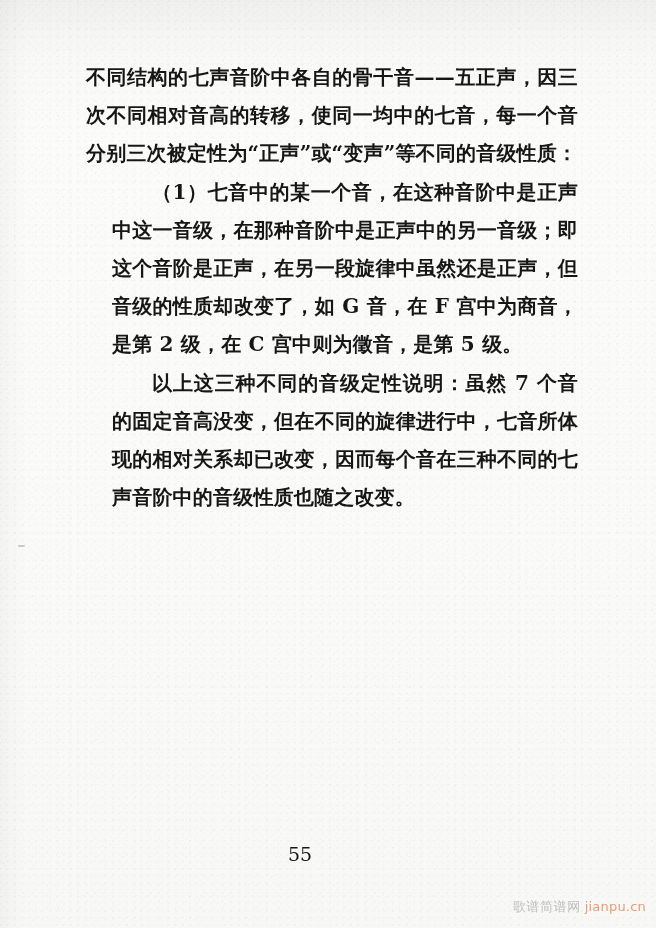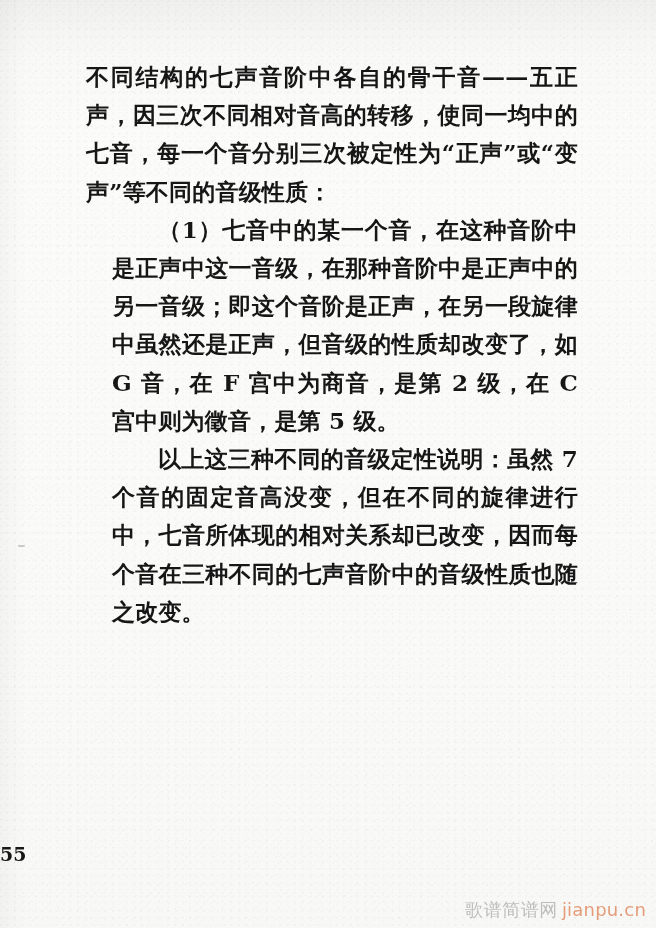--- a/index.html
+++ b/index.html
@@ -48,21 +48,21 @@
 
   
   #body-text {
     position: absolute;
     left: 86px;
     top: 58px;
     width: 492px;
   }
   .para {
     margin: 0;
-    font-size: 23px;
+    font-size: 20px;
     line-height: 38.2px;
     letter-spacing: 0.2px;
     color: #131313;
     text-align: justify;
     text-justify: inter-character;
     font-weight: 700;
     font-family: "DejaVu Serif", "Liberation Serif", serif;
     text-rendering: optimizeLegibility;
   }
   .para.indent {
@@ -72,34 +72,34 @@
   
   #body-text, #page-number, #watermark {
     filter: contrast(0.97) brightness(1.01);
   }
 
   #page-number {
     position: absolute;
     left: 0;
     top: 843px;
     width: 600px;
-    text-align: left;
+    text-align: center;
     font-size: 19px;
-    font-weight: 700;
+    font-weight: 400;
     color: #141414;
     font-family: "DejaVu Serif", "Liberation Serif", serif;
   }
 
   #watermark {
     position: absolute;
     left: 0;
     top: 898px;
     width: 646px;
     text-align: right;
-    font-size: 18px;
+    font-size: 13px;
     white-space: nowrap;
     opacity: 0.62;
     font-family: "DejaVu Sans", "Liberation Sans", sans-serif;
   }
   #watermark .wm-cn {
     color: #9a9a98;
     letter-spacing: 0.6px;
   }
   #watermark .wm-domain {
     color: #d9622a;

